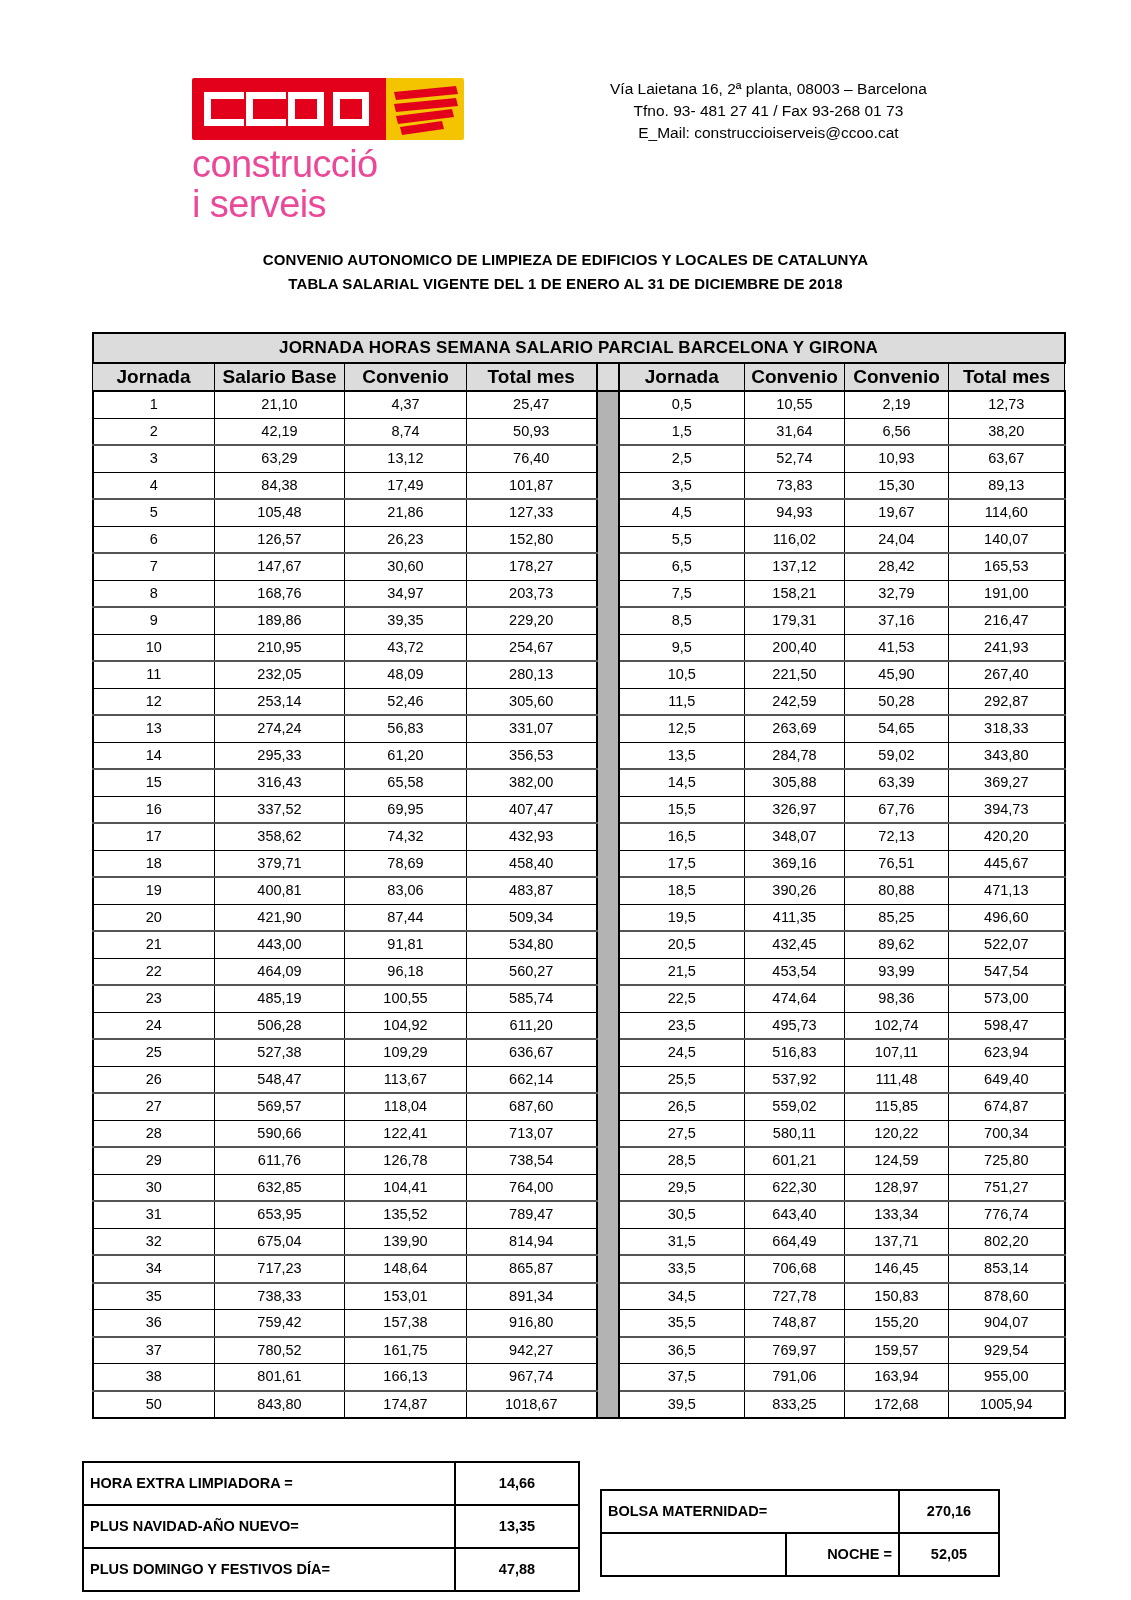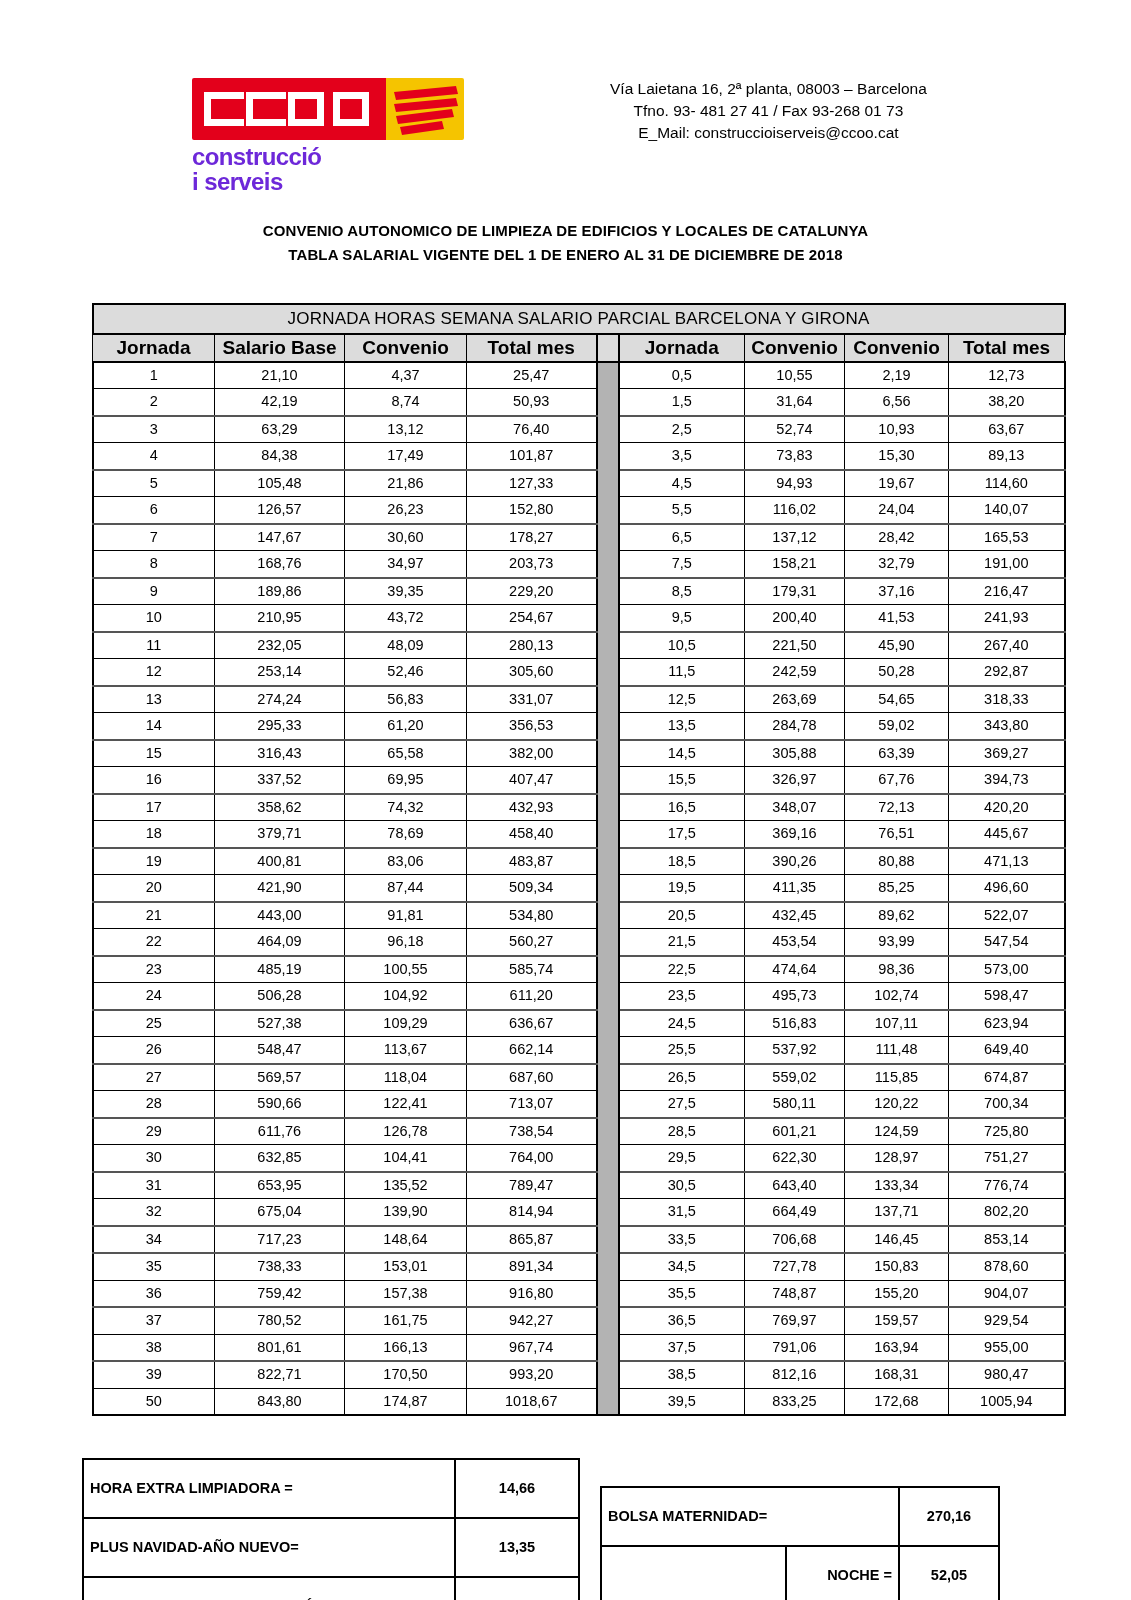--- a/index.html
+++ b/index.html
@@ -74,26 +74,26 @@
     width: 78px;
     flex: 0 0 78px;
     border-top-right-radius: 2px;
     border-bottom-right-radius: 2px;
     position: relative;
     overflow: hidden;
   }
   .logo-yellow svg { position: absolute; left: 0; top: 0; }
   .logo-words {
     font-family: "Liberation Sans", sans-serif;
-    font-weight: bold;
-    font-size: 24px;
+    font-weight: normal;
+    font-size: 38px;
     line-height: 1.04;
     letter-spacing: -0.6px;
     margin-top: 5px;
-    color: #6d28d9;
+    color: #ec4899;
   }
   .contact {
     margin-left: 118px;
     text-align: center;
     font-size: 15.5px;
     line-height: 1.42;
     font-family: "Liberation Sans", sans-serif;
   }
 
   
@@ -121,21 +121,21 @@
     border: 1px solid #000;
     text-align: center;
     padding: 0;
     height: 25.5px;
     line-height: 25.5px;
     font-weight: normal;
     background: #ffffff;
   }
   table.salary .banner {
     background: #DCDCDC;
-    font-weight: normal;
+    font-weight: bold;
     font-size: 17px;
     height: 28px;
     line-height: 28px;
     letter-spacing: 0.2px;
     border: 2px solid #000;
   }
   table.salary .colhead td {
     background: #DCDCDC;
     font-weight: bold;
     font-size: 19px;
@@ -171,21 +171,21 @@
   table.summary {
     border-collapse: collapse;
     font-size: 14.5px;
     font-weight: bold;
     position: absolute;
   }
   table.summary td {
     border: 2px solid #000;
     height: 25px;
     line-height: 25px;
-    padding: 16px 6px;
+    padding: 8px 6px;
   }
   table.summary td.lbl { text-align: left; }
   table.summary td.lbl-r { text-align: right; }
   table.summary td.val {
     text-align: center;
     font-weight: bold;
   }
   #table-extras { left: 82px; top: 0; }
   #table-extras td.lbl { width: 372px; }
   #table-extras td.val { width: 124px; }
@@ -667,31 +667,20 @@
           <td>38</td>
           <td>801,61</td>
           <td>166,13</td>
           <td>967,74</td>
           <td class="sep"></td>
           <td>37,5</td>
           <td>791,06</td>
           <td>163,94</td>
           <td>955,00</td>
         </tr>
-        <tr>
-          <td>39</td>
-          <td>822,71</td>
-          <td>170,50</td>
-          <td>993,20</td>
-          <td class="sep"></td>
-          <td>38,5</td>
-          <td>812,16</td>
-          <td>168,31</td>
-          <td>980,47</td>
-        </tr>
         <tr class="thickline">
           <td>50</td>
           <td>843,80</td>
           <td>174,87</td>
           <td>1018,67</td>
           <td class="sep"></td>
           <td>39,5</td>
           <td>833,25</td>
           <td>172,68</td>
           <td>1005,94</td>

